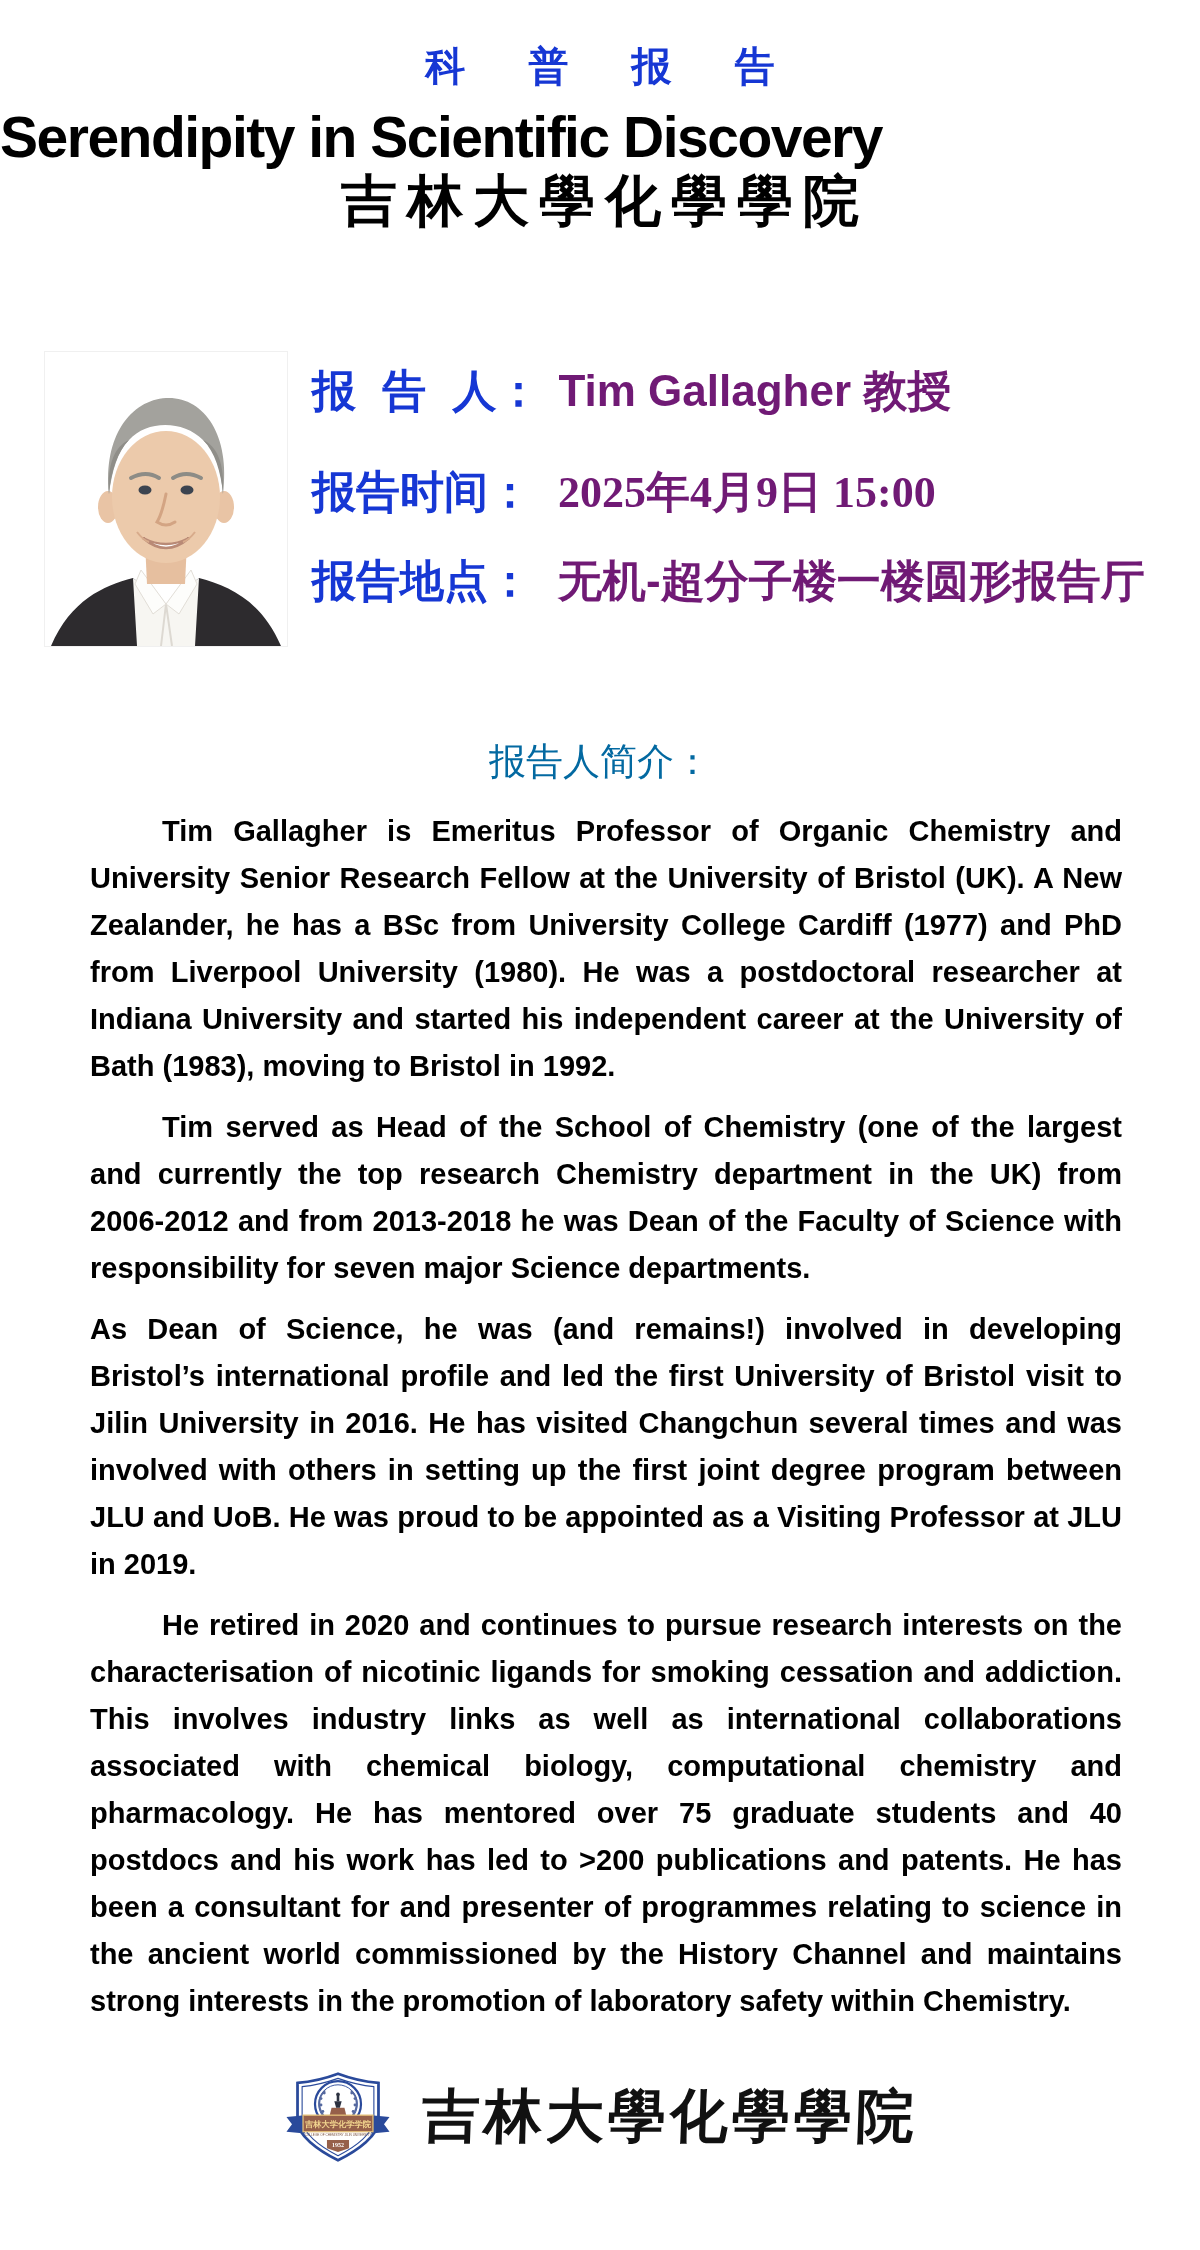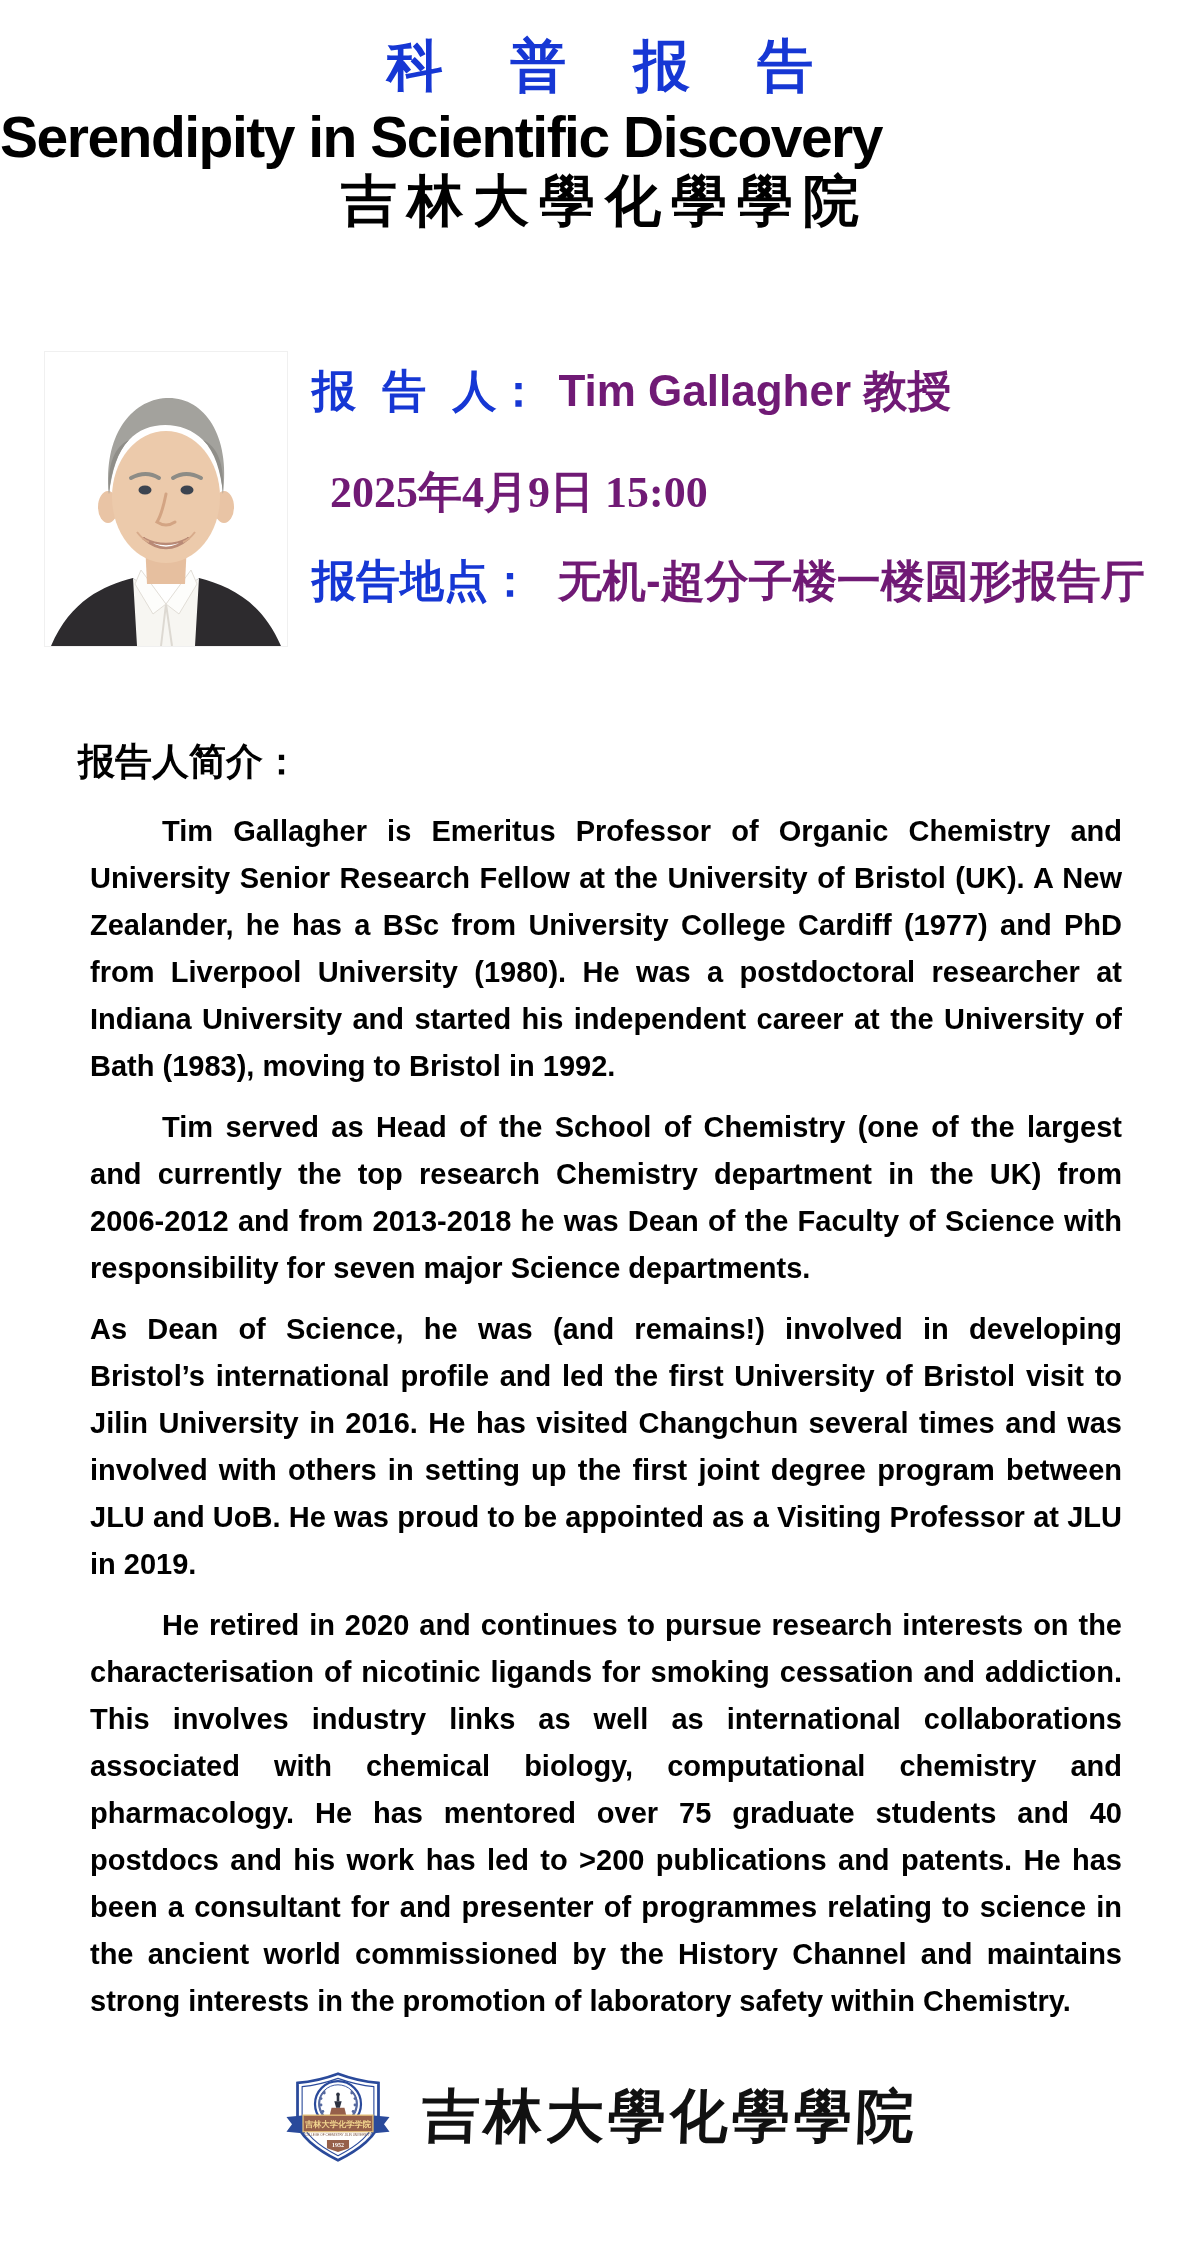--- a/index.html
+++ b/index.html
@@ -6,21 +6,21 @@
   body{
     width:1200px;height:2250px;overflow:hidden;
     font-family:"Liberation Sans",sans-serif;
     -webkit-font-smoothing:antialiased;
   }
   .poster{position:relative;width:1200px;height:2250px;background:#fff;}
 
   
   .category{
     margin:34px 0 0 0;text-align:center;
-    font-size:56px;font-weight:bold;color:#1637d4;
+    font-size:40px;font-weight:bold;color:#1637d4;
     letter-spacing:26px;text-indent:26px;line-height:64px;
   }
   .title-en{
     margin:8px 8px 0 0;text-align:left;color:#000000;
     font-size:57px;font-weight:bold;letter-spacing:-1.5px;line-height:62px;
   }
   .title-zh{
     margin:2px 0 0 0;text-align:center;color:#000;
     font-size:56px;font-weight:bold;letter-spacing:10px;text-indent:10px;line-height:62px;
   }
@@ -38,21 +38,21 @@
     white-space:nowrap;word-spacing:14px;
   }
   .info-value{
     font-size:44px;font-weight:bold;color:#701a75;margin-left:18px;white-space:nowrap;
   }
   .info-value.serif{font-family:"Liberation Serif",serif;margin-top:12px;}
 
   
   .bio{margin:92px 78px 0 78px;}
   .bio-heading{
-    font-size:37px;font-weight:bold;color:#000000;line-height:48px;margin:0 0 22px 0;
+    font-size:37px;font-weight:normal;color:#0369a1;line-height:48px;margin:0 0 22px 0;text-align:center;
   }
   .para{
     margin:0 0 14px 12px;font-size:29px;font-weight:bold;color:#000;
     line-height:47px;text-align:justify;
   }
   .para.indent{text-indent:72px;}
 
   
   .footer{
     margin-top:46px;display:flex;justify-content:center;align-items:center;gap:28px;
@@ -113,20 +113,21 @@
         <path d="M92,180 Q98,188 104,190 M150,180 Q144,188 138,190" stroke="#d8ab8b" stroke-width="2" fill="none"></path>
       </svg>
     </div>
 
     <div class="info">
       <div class="info-row">
         <span class="info-label">报 告 人：</span>
         <span class="info-value">Tim Gallagher 教授</span>
       </div>
       <div class="info-row">
+        <span class="info-label">报告时间：</span>
         <span class="info-value serif">2025年4月9日 15:00</span>
       </div>
       <div class="info-row">
         <span class="info-label">报告地点：</span>
         <span class="info-value">无机-超分子楼一楼圆形报告厅</span>
       </div>
     </div>
   </div>
 
   <div class="bio">

